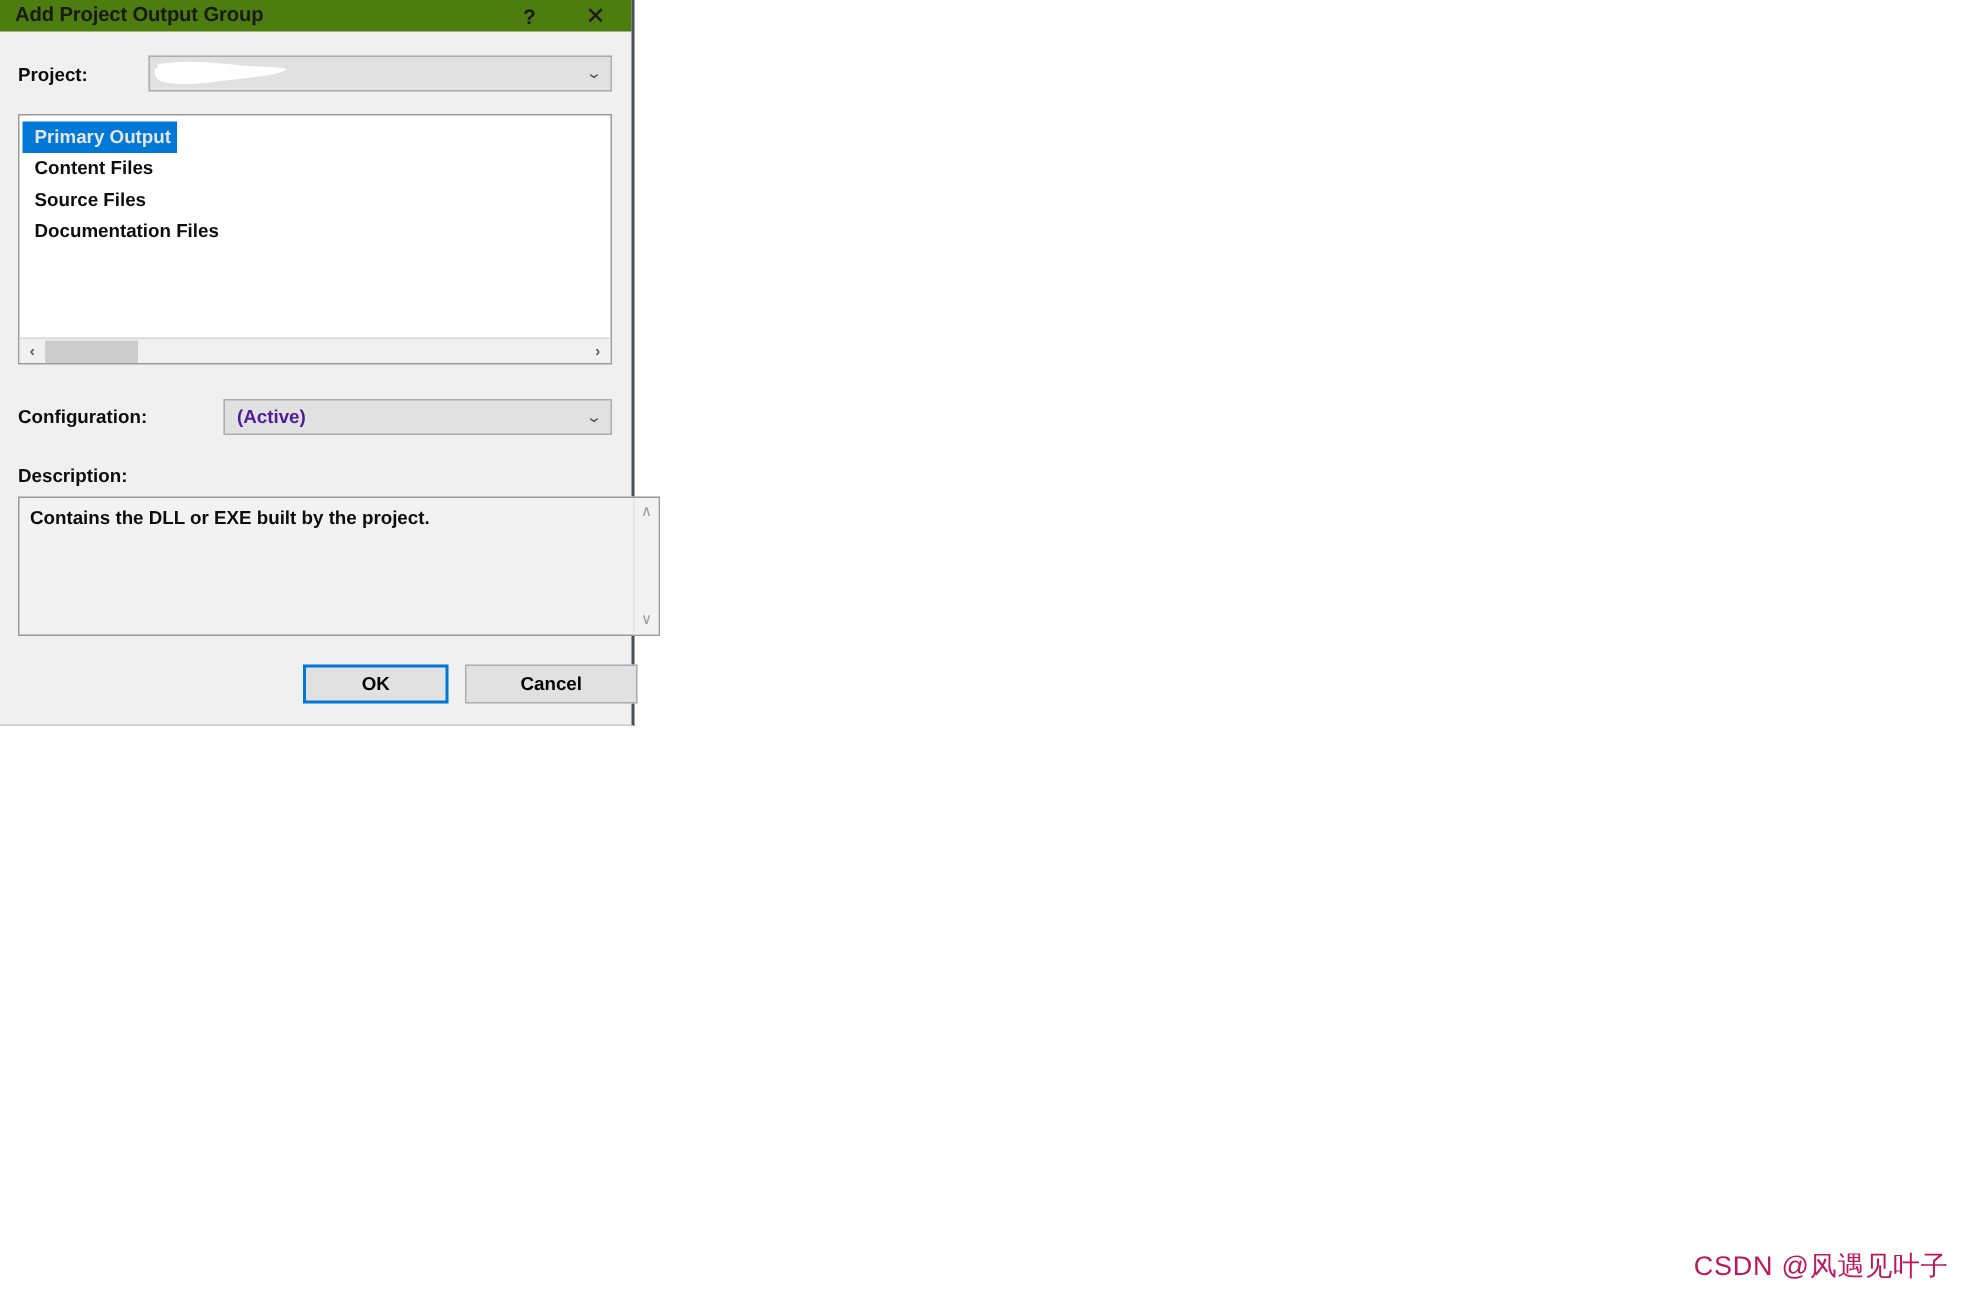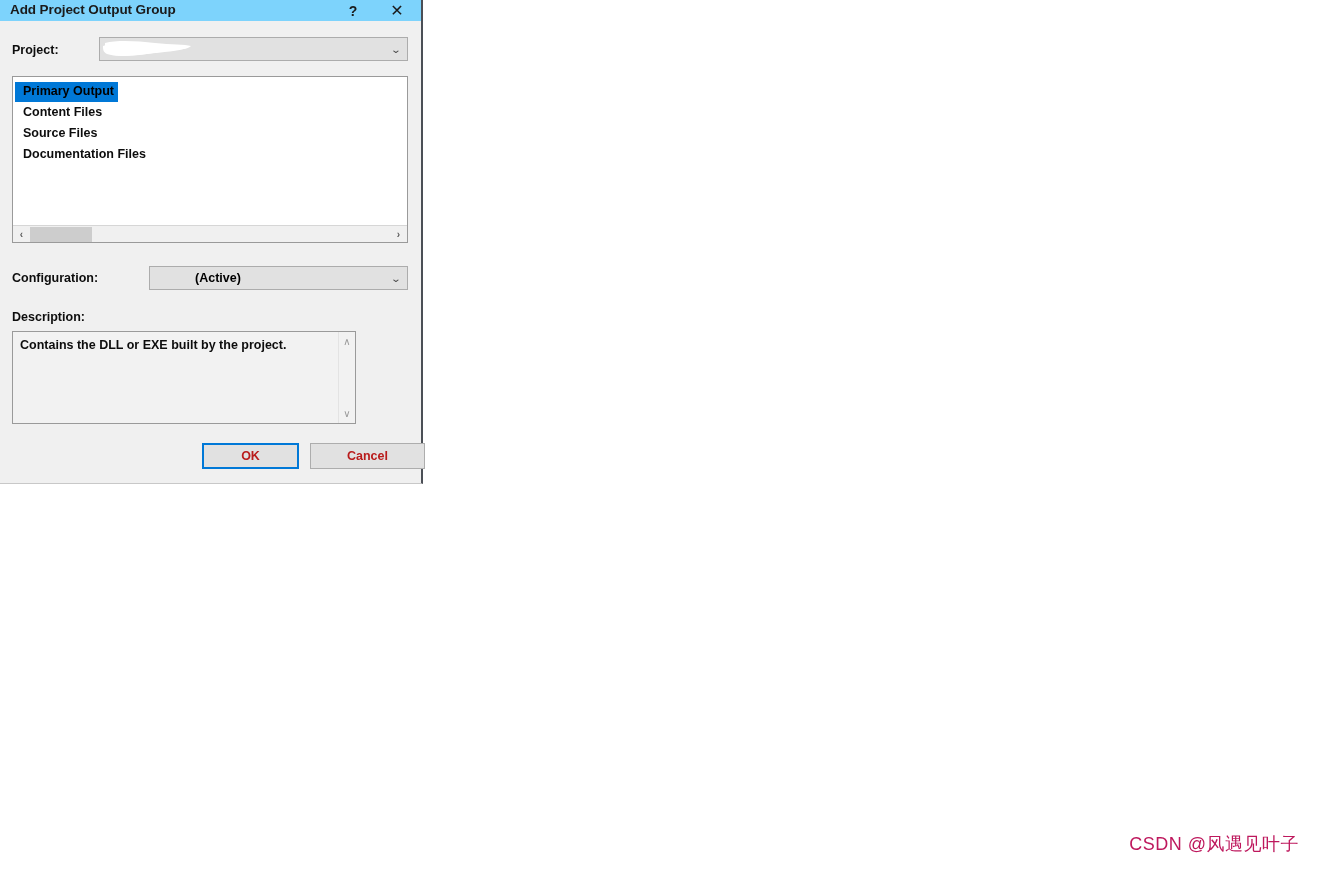--- a/index.html
+++ b/index.html
@@ -27,21 +27,21 @@
     border-bottom: 1px solid #c8c8c8;
     box-sizing: border-box;
   }
 
   .titlebar {
     position: absolute;
     left: 0;
     top: 0;
     width: 421px;
     height: 21px;
-    background: #7dd3fc;
+    background: #4d7c0f;
     display: flex;
     align-items: center;
   }
   .title-text {
     position: absolute;
     left: 10px;
     top: 0px;
     font-size: 13.5px;
     font-weight: bold;
     color: #1a1a1a;
@@ -80,27 +80,26 @@
   .combo {
     position: absolute;
     background: #e1e1e1;
     border: 1px solid #acacac;
     box-sizing: border-box;
     display: flex;
     align-items: center;
   }
   .combo .combo-value {
     flex: 1;
-    padding-left: 21px;
-    font-size: 12.5px;
-    font-weight: bold;
-    color: #000000;
+    padding-left: 8px;
+    font-size: 12.5px;
+    font-weight: bold;
+    color: #4c1d95;
     white-space: nowrap;
     overflow: hidden;
-    margin-left: 24px;
   }
   .combo .chev {
     width: 22px;
     text-align: center;
     font-size: 10px;
     color: #4a4a4a;
     transform: scaleX(1.35);
   }
   #combo-project {
     left: 99px; top: 37px; width: 309px; height: 24px;
@@ -139,21 +138,21 @@
     color: #0d0d0d;
     padding: 1.5px 4px 2px 8px;
     line-height: 17px;
     white-space: nowrap;
     display: inline-block;
     margin-left: 2px;
   }
   .list-row { height: 21px; }
   .list-item.selected {
     background: #0078d7;
-    color: #000000;
+    color: #e5e5e5;
   }
   
   .hscroll {
     position: absolute;
     left: 0;
     bottom: 0;
     width: 100%;
     height: 17px;
     background: #f0f0f0;
     border-top: 1px solid #d6d6d6;
@@ -181,21 +180,21 @@
     width: 62px;
     height: 15px;
     background: #cdcdcd;
   }
 
   
   #descbox {
     position: absolute;
     left: 12px;
     top: 331px;
-    width: 344px;
+    width: 428px;
     height: 93px;
     background: #f2f2f2;
     border: 1px solid #9a9a9a;
     box-sizing: border-box;
     overflow: hidden;
   }
   .desc-text {
     position: absolute;
     left: 7px;
     top: 5px;
@@ -230,21 +229,21 @@
 
   
   .btn {
     position: absolute;
     height: 26px;
     background: #e1e1e1;
     border: 1px solid #adadad;
     box-sizing: border-box;
     font-size: 12.5px;
     font-weight: bold;
-    color: #b91c1c;
+    color: #000000;
     display: flex;
     align-items: center;
     justify-content: center;
     cursor: default;
     font-family: "Liberation Sans", sans-serif;
   }
   #btn-ok {
     left: 202px; top: 443px; width: 97px;
     border: 2px solid #0078d7;
   }

